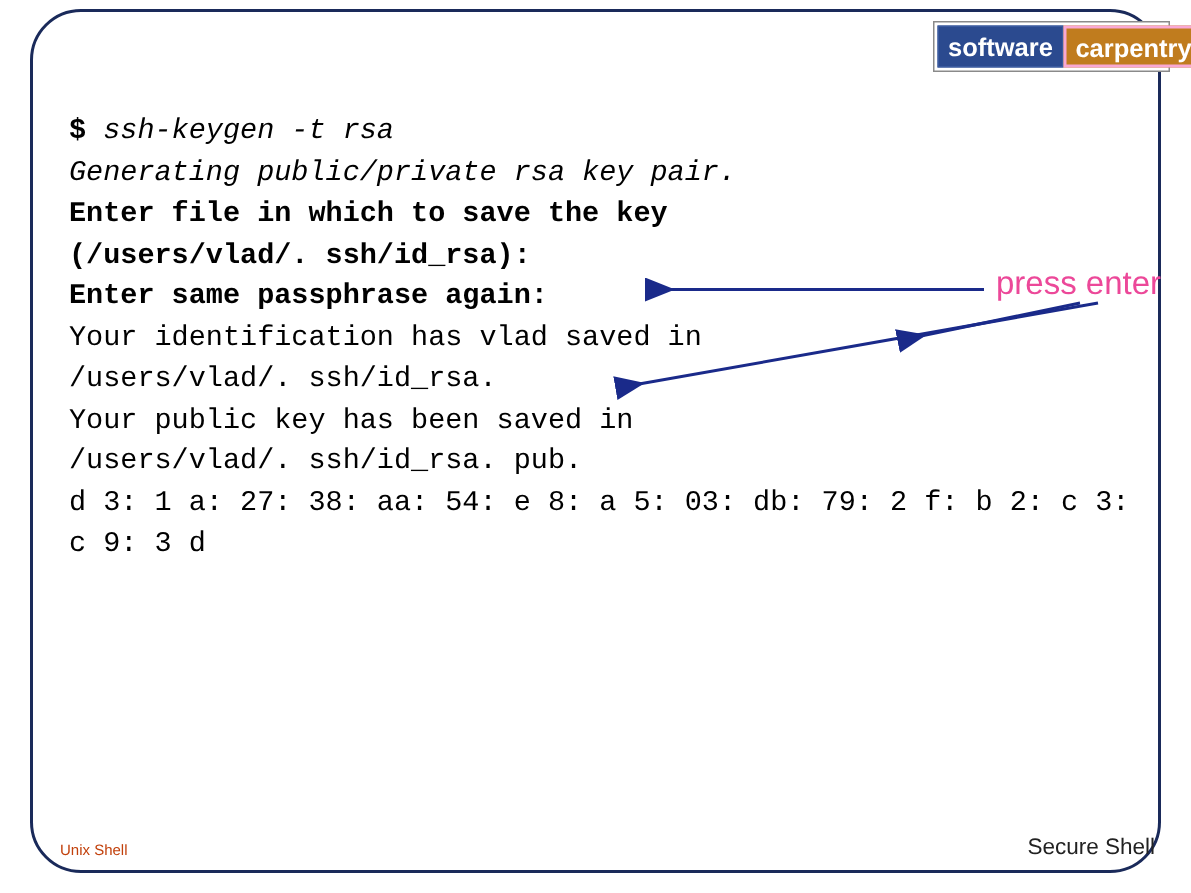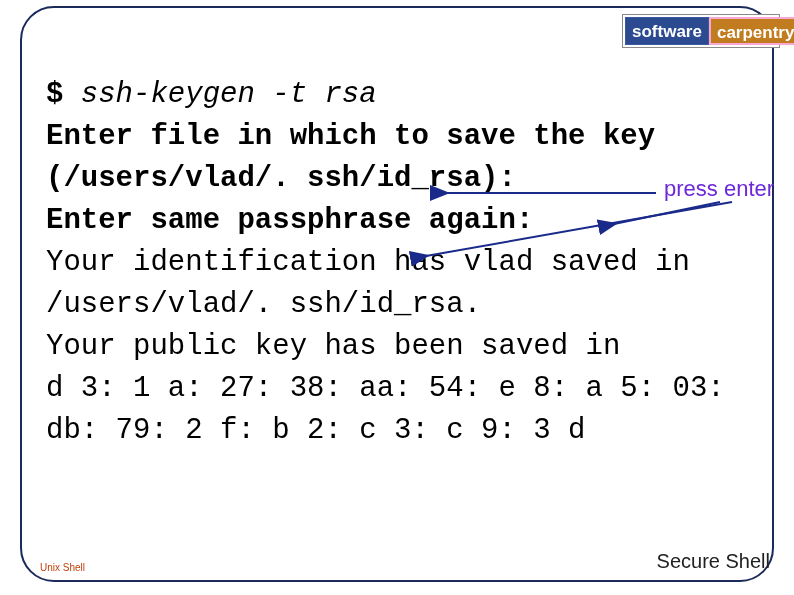--- a/index.html
+++ b/index.html
@@ -46,44 +46,44 @@
     background: #c07c1e;
     padding: 0 6px;
     border: 2px solid #f9a8d4;
   }
   .content {
     position: absolute;
     left: 46px;
     top: 74px;
     width: 720px;
     font-family: "Courier New", Courier, monospace;
-    font-size: 29px;
+    font-size: 19px;
     line-height: 1.45;
     color: #000;
   }
   .bold { font-weight: bold; }
   .italic { font-style: italic; }
   .annotation {
     position: absolute;
     font-family: Arial, Helvetica, sans-serif;
     font-size: 22px;
-    color: #6d28d9;
+    color: #ec4899;
   }
   .footer-left {
     position: absolute;
     left: 40px;
     bottom: 22px;
     font-size: 10px;
     color: #c2410c;
   }
   .footer-right {
     position: absolute;
     right: 24px;
     bottom: 22px;
-    font-size: 20px;
+    font-size: 15px;
     color: #222;
   }
   svg.arrow {
     position: absolute;
     overflow: visible;
   }
 </style>
 </head>
 <body>
 
@@ -93,26 +93,28 @@
   <div class="logo-inner">
     <div class="logo-left">software</div>
     <div class="logo-right">carpentry</div>
   </div>
 </div>
 
 <div class="content">
   <div>
     <span class="bold">$</span><span class="italic"> ssh-keygen -t rsa</span>
   </div>
+  <div class="italic">Generating public/private rsa key pair.</div>
   <div class="bold">Enter file in which to save the key</div>
   <div class="bold"> (/users/vlad/. ssh/id_rsa):</div>
   <div class="bold">Enter same passphrase again:</div>
   <div>Your identification has vlad saved in</div>
   <div> /users/vlad/. ssh/id_rsa.</div>
   <div>Your public key has been saved in</div>
+  <div> /users/vlad/. ssh/id_rsa. pub.</div>
   <div>d 3: 1 a: 27: 38: aa: 54: e 8: a 5: 03: db: 79: 2 f: b 2: c 3: c 9: 3 d</div>
 </div>
 
 <div class="annotation" style="left:664px; top:176px;">press enter</div>
 
 <svg class="arrow" style="left:438px; top:186px;" width="224" height="14">
   <defs>
     <marker id="ah1" markerWidth="10" markerHeight="8" refX="2" refY="4" orient="auto">
       <path d="M10,0 L0,4 L10,8 Z" fill="#1a2a8a"></path>
     </marker>

